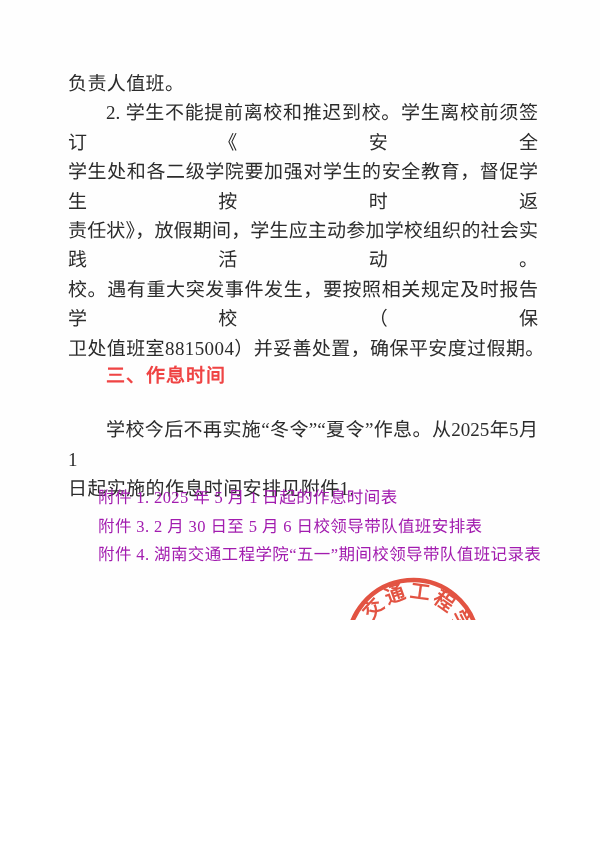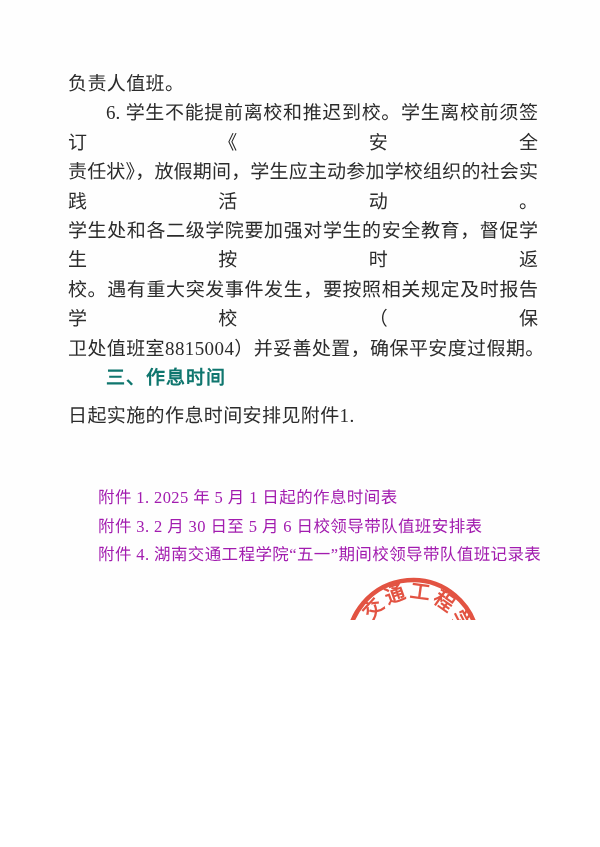--- a/index.html
+++ b/index.html
@@ -22,25 +22,25 @@
   }
   .line { white-space:nowrap; }
   .line.indent { text-indent:38px; }
   .line.full {
     white-space:normal;
     text-align:justify;
     text-align-last:justify;
     letter-spacing:0;
   }
   .line.heading {
-    font-family:Liberation Serif, serif;
+    font-family:Liberation Mono, monospace;
     font-weight:700;
-    color:#0f766e;
+    color:#ef4444;
     font-size:19px;
-    margin-bottom:9px;
+    margin-bottom:23px;
     letter-spacing:1px;
   }
   .attachments {
     position:absolute;
     left:98px; top:476px; width:440px;
     font-size:16.5px;
     line-height:28.6px;
     color:#a21caf;
     letter-spacing:0.4px;
     margin-top:8px;
@@ -80,26 +80,27 @@
     letter-spacing:2px;
   }
 </style>
 </head>
 <body>
 
 <div class="page">
 
   <div class="body-text">
     <div class="line">负责人值班。</div>
-    <div class="line indent full">6. 学生不能提前离校和推迟到校。学生离校前须签订《安全</div>
+    <div class="line indent full">2. 学生不能提前离校和推迟到校。学生离校前须签订《安全</div>
+    <div class="line full">学生处和各二级学院要加强对学生的安全教育，督促学生按时返</div>
     <div class="line full">责任状》，放假期间，学生应主动参加学校组织的社会实践活动。</div>
-    <div class="line full">学生处和各二级学院要加强对学生的安全教育，督促学生按时返</div>
     <div class="line full">校。遇有重大突发事件发生，要按照相关规定及时报告学校（保</div>
     <div class="line">卫处值班室8815004）并妥善处置，确保平安度过假期。</div>
     <div class="line heading indent">三、作息时间</div>
+    <div class="line indent full">学校今后不再实施“冬令”“夏令”作息。从2025年5月1</div>
     <div class="line">日起实施的作息时间安排见附件1.</div>
   </div>
 
   <div class="attachments">
     <div class="attachment-line">附件 1. 2025 年 5 月 1 日起的作息时间表</div>
     <div class="attachment-line">附件 3. 2 月 30 日至 5 月 6 日校领导带队值班安排表</div>
     <div class="attachment-line">附件 4. 湖南交通工程学院“五一”期间校领导带队值班记录表</div>
   </div>
 
   <div class="signature-org">湖南交通工程学院</div>

